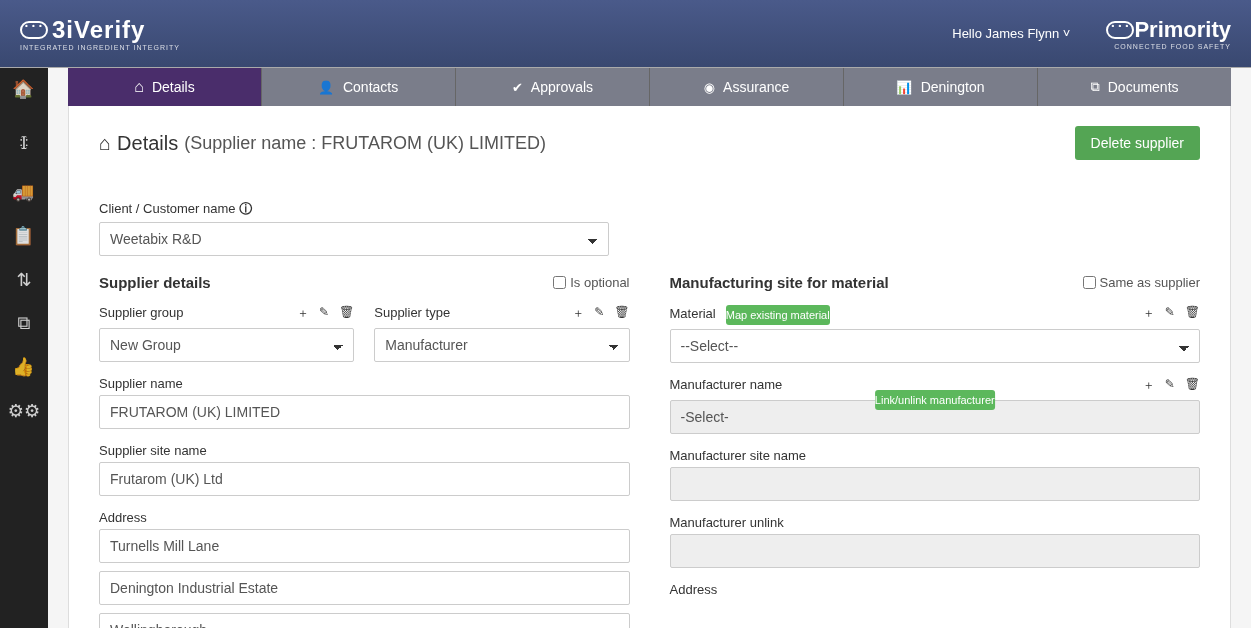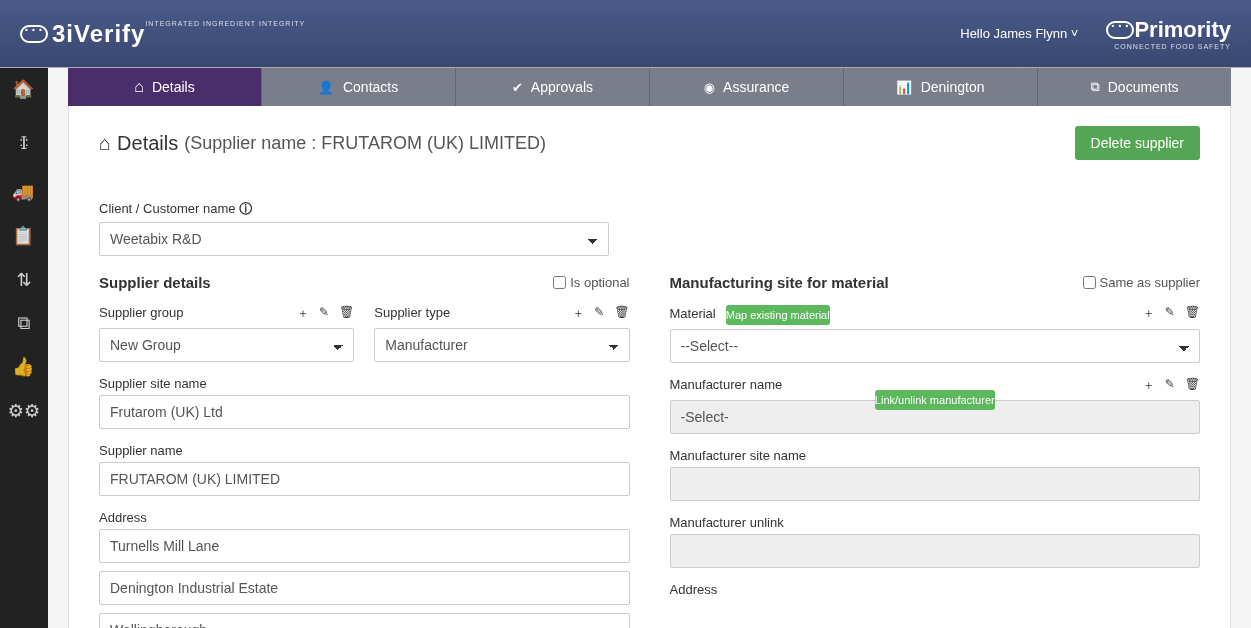--- a/index.html
+++ b/index.html
@@ -1,26 +1,26 @@
 <!DOCTYPE html>
 <html><head>
 <meta charset="utf-8">
 <style>
 * { box-sizing: border-box; margin: 0; padding: 0; }
 body { font-family: "Segoe UI", Arial, sans-serif; font-size: 14px; color: #333; background: #f5f5f5; }
 
 .topbar { background: #3b4c7a; background: linear-gradient(#4a5a8a, #394870); height: 68px; display: flex; align-items: center; justify-content: space-between; padding: 0 20px; color: #fff; border-bottom: 1px solid #aaa; }
-.logo-left { display: flex; flex-direction: row; align-items: flex-start; }
+.logo-left { display: flex; flex-direction: column; align-items: flex-start; }
 .logo-verify { font-size: 24px; font-weight: bold; letter-spacing: 1px; display:flex; align-items:center; }
 .logo-verify .cloud { margin-right: 4px; }
 .logo-sub { font-size: 7px; letter-spacing: 1px; opacity: 0.8; }
 .logo-prim { font-size: 22px; font-weight: bold; display:flex; align-items:center; }
 .logo-prim-sub { font-size: 7px; letter-spacing: 1px; opacity: 0.8; text-align: right; }
 .user-greet { font-size: 13px; cursor: pointer; }
-.topwrap-right { display:flex; align-items:center; gap:28px;}
+.topwrap-right { display:flex; align-items:center; gap:36px;}
 .logo-right { display:flex; flex-direction:column; align-items:flex-end;}
 
 .layout { display: flex; height: calc(100vh - 68px); }
 .sidebar { width: 48px; background: #222; display: flex; flex-direction: column; align-items: center; padding-top: 10px; gap: 22px; color: #eee; }
 .sidebar .nav-icon { font-size: 18px; cursor: pointer; opacity: 0.85; }
 
 .main { flex: 1; padding: 0 20px 0 20px; overflow: auto; }
 
 .tabs { display: flex; margin-top: 0; }
 .tab { flex: 1; text-align: center; padding: 10px 0; background: #7a7d8a; color: #fff; font-size: 14px; border-left: 1px solid #666; cursor: pointer; display:flex; align-items:center; justify-content:center; gap:8px;}
@@ -184,27 +184,27 @@
                   <span>🗑</span>
                 </div>
               </div>
               <select class="select">
                 <option>Manufacturer</option>
               </select>
             </div>
           </div>
 
           <div class="field">
+            <label class="label">Supplier name</label>
+            <input class="input" value="FRUTAROM (UK) LIMITED" style="">
+          </div>
+
+          <div class="field">
             <label class="label">Supplier site name</label>
             <input class="input" value="Frutarom (UK) Ltd" style="">
-          </div>
-
-          <div class="field">
-            <label class="label">Supplier name</label>
-            <input class="input" value="FRUTAROM (UK) LIMITED" style="">
           </div>
 
           <div class="field">
             <label class="label">Address</label>
             <input class="input" style="margin-bottom: 8px;" value="Turnells Mill Lane">
             <input class="input" style="margin-bottom: 8px;" value="Denington Industrial Estate">
             <input class="input" value="Wellingborough" style="">
           </div>
         </div>
 

